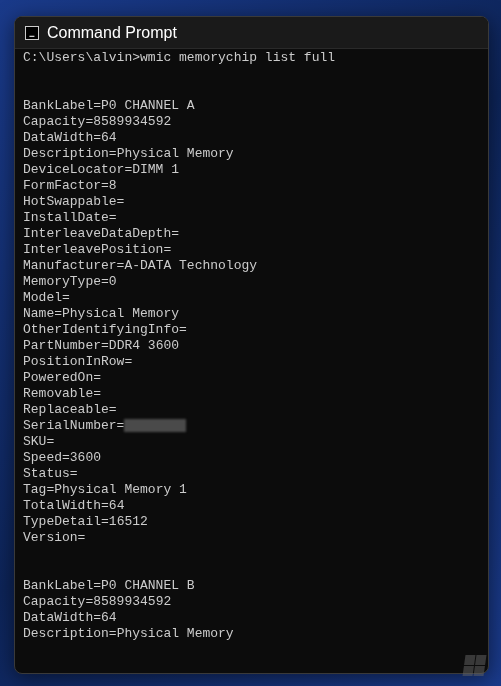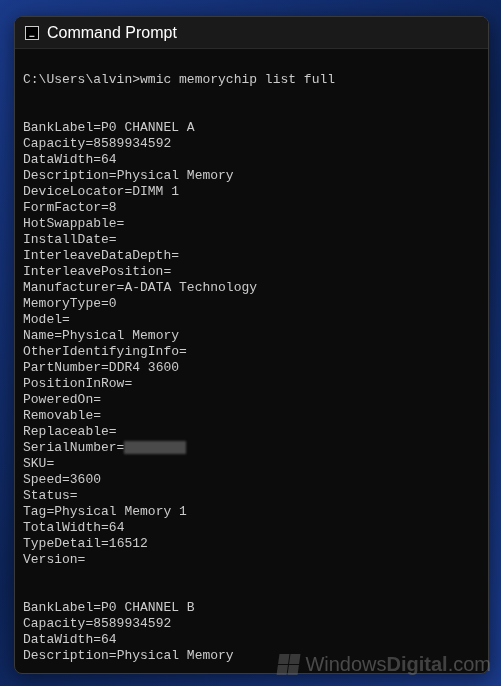--- a/index.html
+++ b/index.html
@@ -43,21 +43,21 @@
       color: #ccc;
       background: #000;
     }
     .title {
       color: #fff;
       font-family: 'Segoe UI', sans-serif;
       font-size: 16px;
       font-weight: 400;
     }
     .terminal {
-      padding: 23px 8px;
+      padding: 1px 8px;
       color: #cccccc;
       font-size: 13px;
       line-height: 16px;
       white-space: pre;
       font-family: Consolas, 'Courier New', monospace;
     }
     .prompt-line { color: #cccccc; }
     .redacted {
       display: inline-block;
       width: 62px;
@@ -135,14 +135,13 @@
 <span><span>Description=</span><span>Physical Memory</span></span></div>
 </div>
 
 <div class="watermark">
   <div class="wm-logo">
     <span></span>
       <span></span>
       <span></span>
       <span></span>
   </div>
-  <div class="wm-text"><span>Windows</span><b>Digital</b><span>.com</span></div>
 </div>
 
 </body></html>

